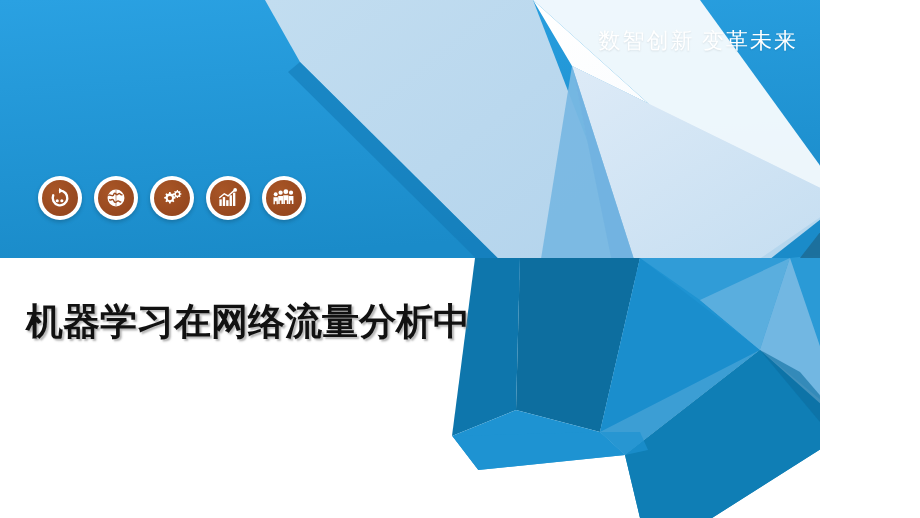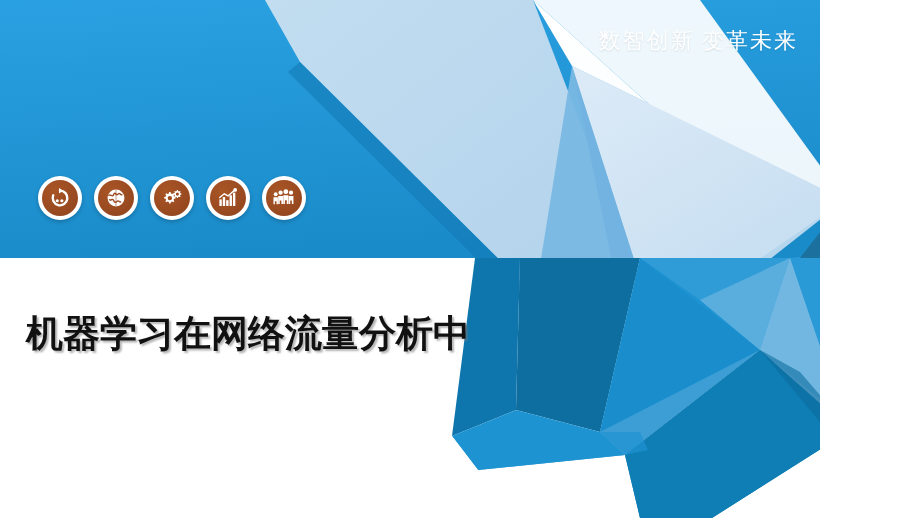--- a/index.html
+++ b/index.html
@@ -80,21 +80,21 @@
     width: 520px;
     z-index: 7;
     font-family: "DejaVu Sans", "Liberation Sans", sans-serif;
     font-size: 37px;
     font-weight: bold;
     line-height: 1.42;
     color: #111111;
     letter-spacing: 0px;
     text-shadow: 2px 2px 2px rgba(120,120,120,0.55);
   }
-  .title-line { display: block; margin-top: 12px; }
+  .title-line { display: block; }
 </style>
 </head>
 <body>
 
 <div class="slide">
 
   <svg class="bg-svg" viewBox="0 0 920 518" preserveAspectRatio="none">
 
     <defs>
       <linearGradient id="bandGrad" x1="0" y1="0" x2="0.25" y2="1">

